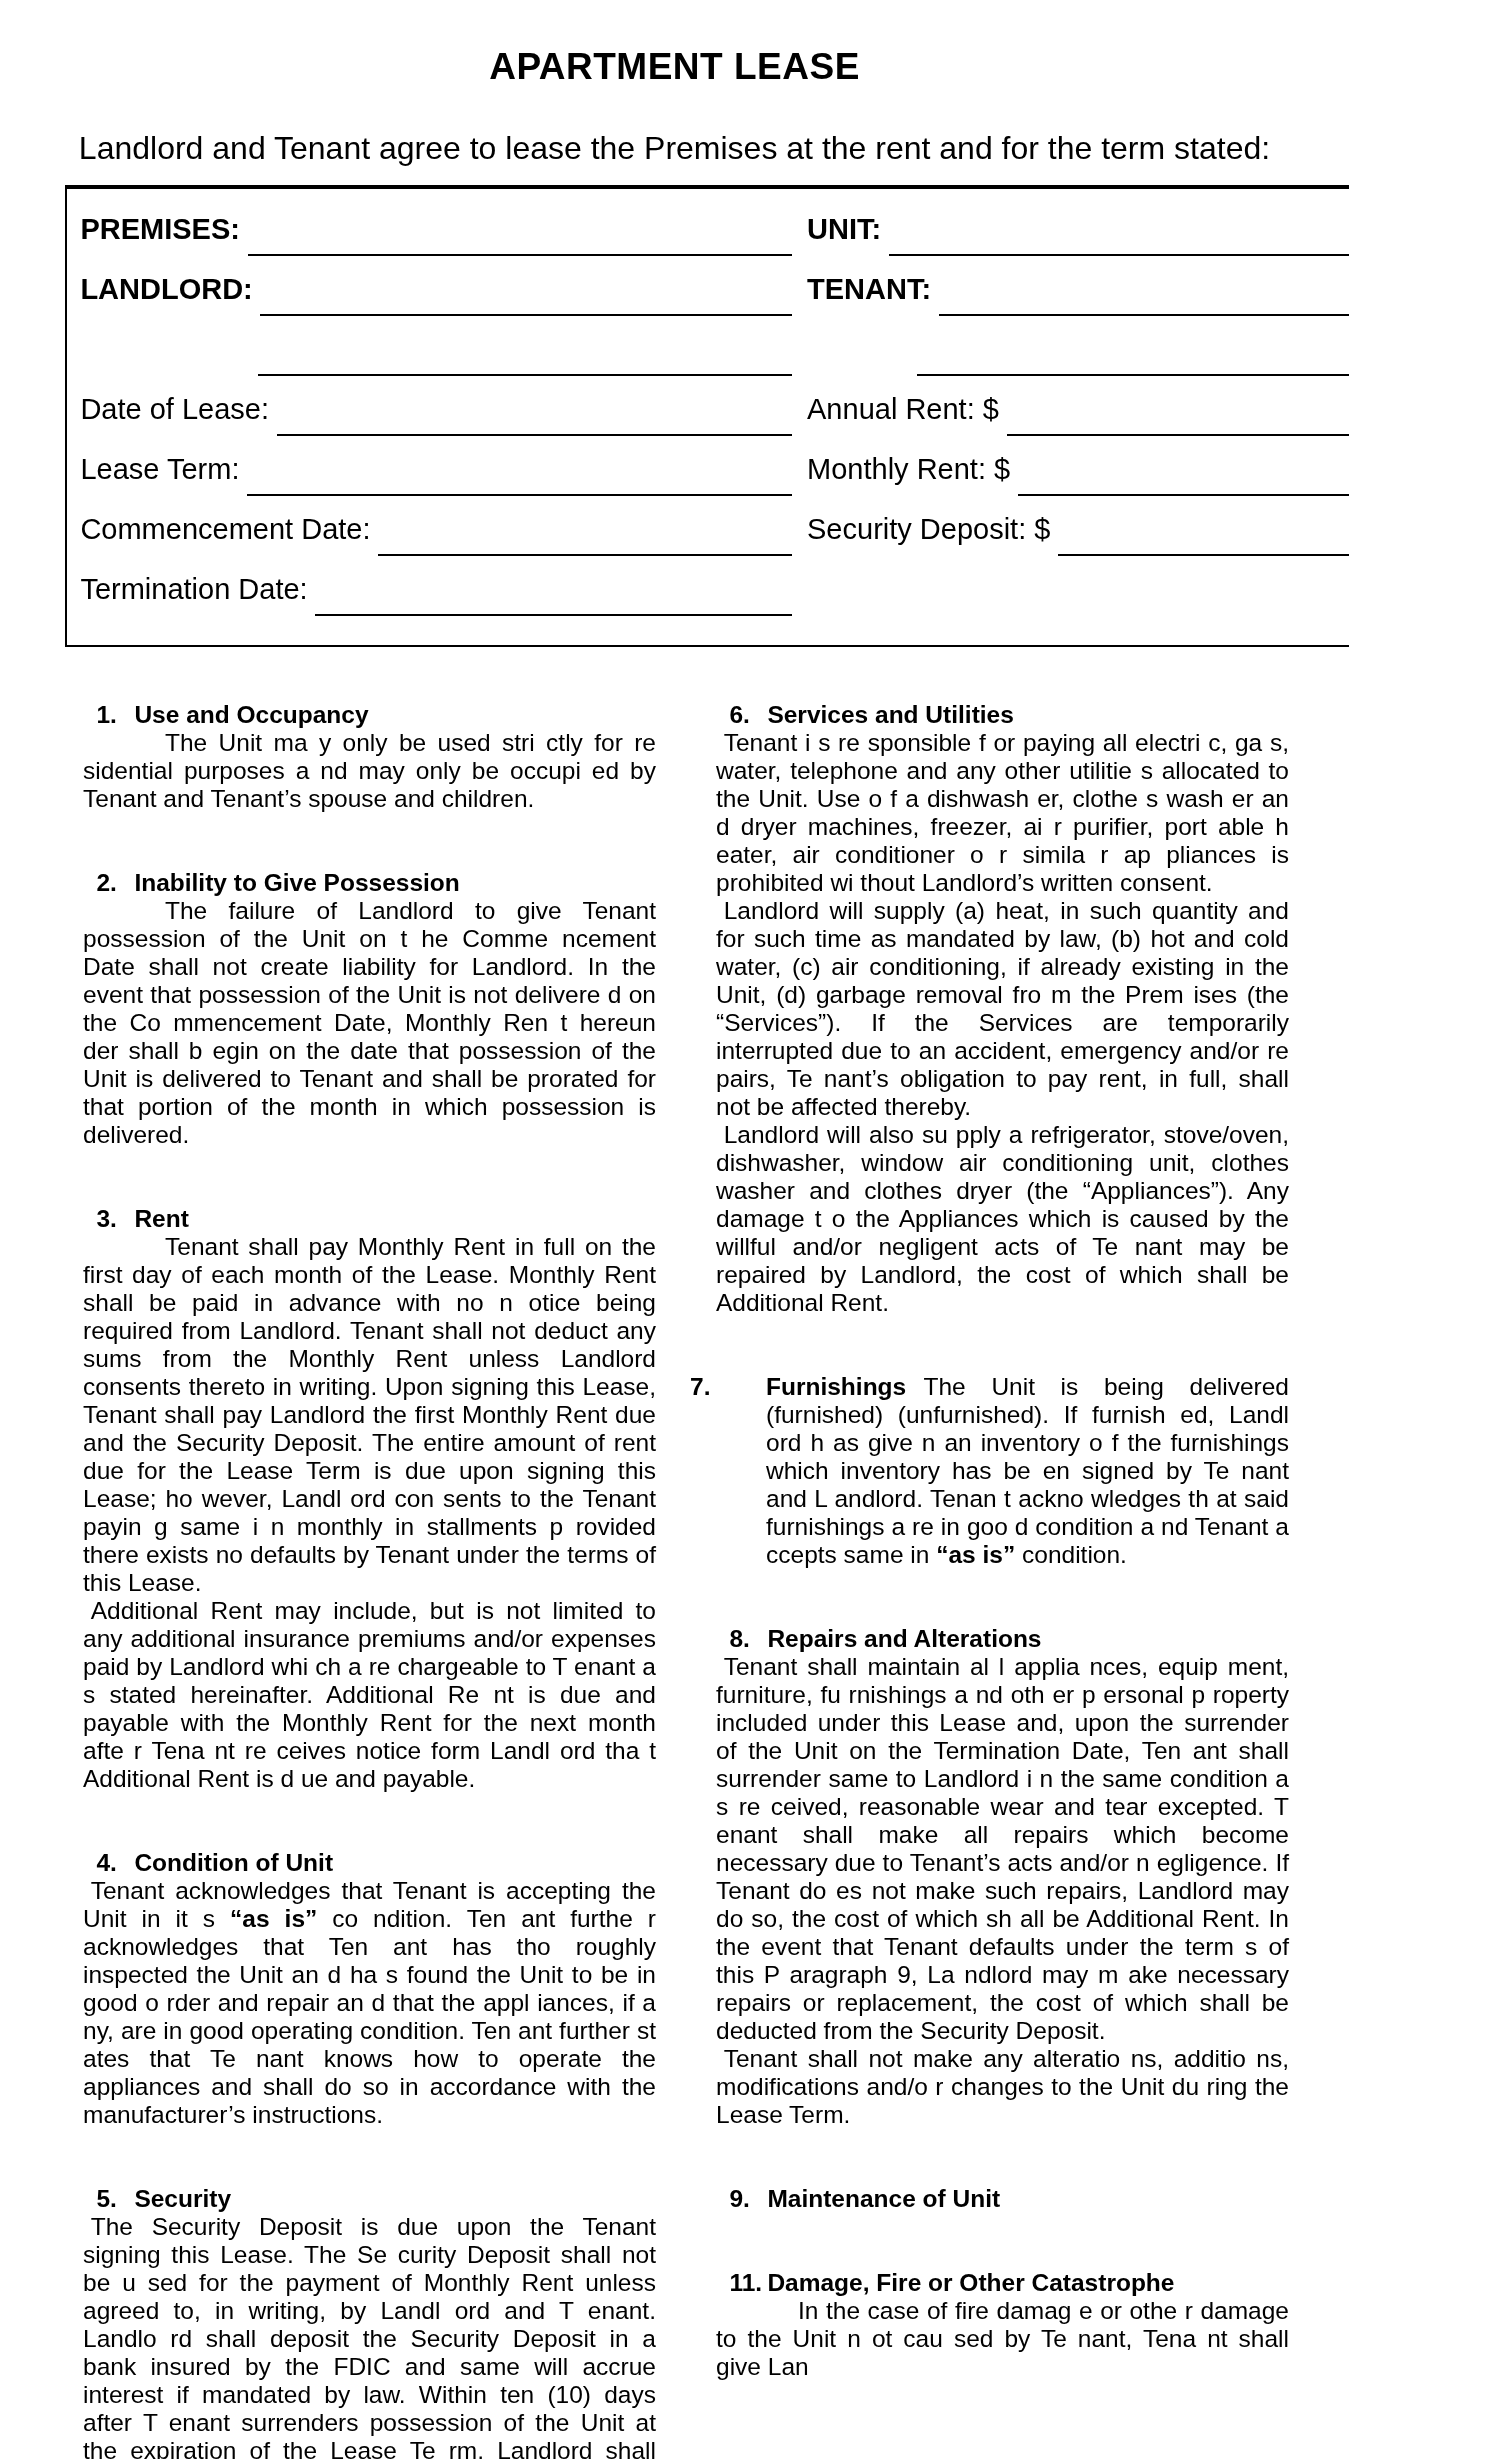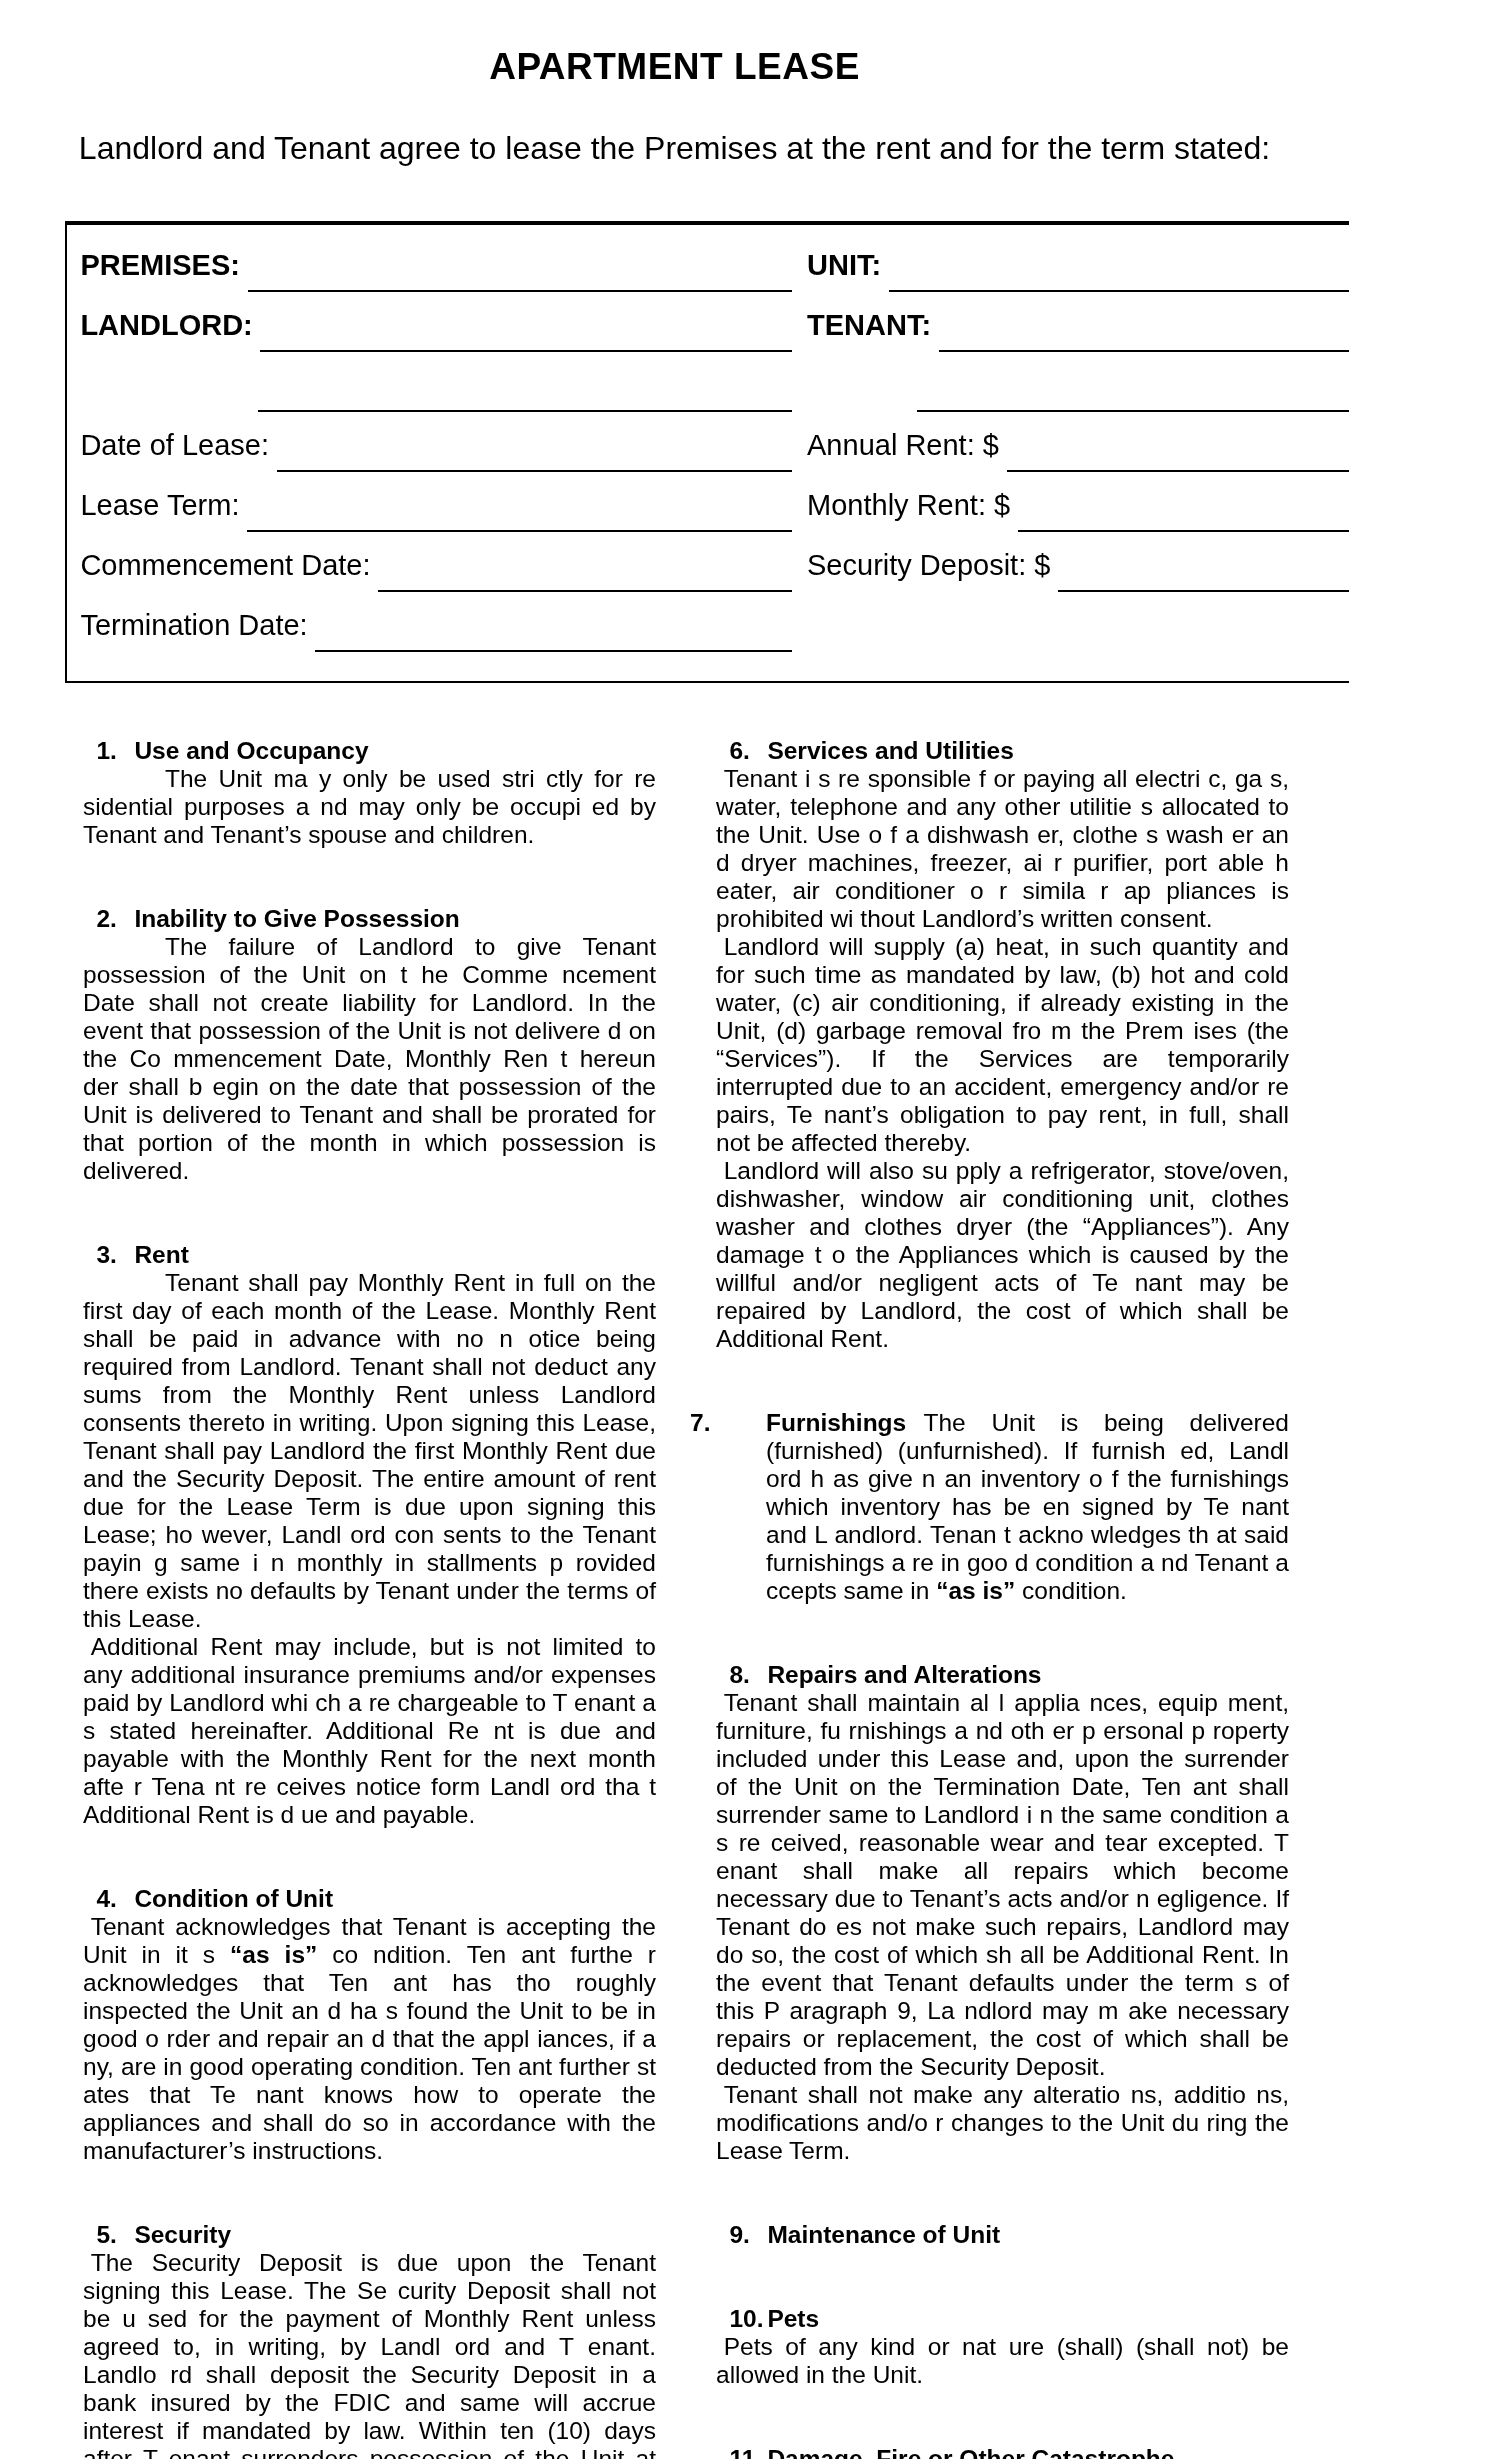--- a/index.html
+++ b/index.html
@@ -11,21 +11,21 @@
   .doc-title{
     margin:0;padding-top:46px;text-align:center;
     font-size:37px;font-weight:bold;letter-spacing:0.5px;line-height:42px;
   }
   .doc-subtitle{
     margin:0;padding-top:44px;text-align:center;
     font-size:32px;line-height:33px;
   }
   .infobox{
     box-sizing:border-box;
-    margin:56px 0 0 65px;width:1391px;
+    margin:20px 0 0 65px;width:1391px;
     border:2.9px solid #000;border-top-width:4.8px;
     padding:21px 15.4px 15.4px 13.4px;
   }
   .box-row{display:grid;grid-template-columns:53.5% 46.5%;height:60px;}
   .box-cell{display:flex;align-items:flex-start;padding-right:15.4px;min-width:0;}
   .box-label{font-size:29px;line-height:38px;white-space:pre;}
   .b{font-weight:bold;}
   .blank-line{flex:1 1 auto;height:44px;border-bottom:2.9px solid #000;margin-left:7.7px;}
   .columns{
     display:grid;grid-template-columns:1fr 1fr;column-gap:60px;
@@ -153,23 +153,19 @@
         </div>
         <div class="section">
           <div class="shead"><span class="num">8.</span><span>Repairs and Alterations</span></div>
           <p class="para sp"> Tenant shall maintain al l applia nces, equip ment, furniture, fu rnishings a nd oth er p ersonal p roperty included under this Lease and, upon the surrender of the Unit on the Termination Date, Ten ant shall surrender same to Landlord i n the same condition a s re ceived, reasonable wear and tear excepted.  T enant shall make all repairs which become necessary due to Tenant’s acts and/or n egligence.  If Tenant do es not make such repairs, Landlord may do so, the cost of which sh all be Additional Rent.  In the event that Tenant defaults under the term s of this P aragraph 9, La ndlord may m ake necessary repairs or replacement, the cost of which shall be deducted from the Security Deposit.</p>
           <p class="para sp"> Tenant shall not make any alteratio ns, additio ns, modifications and/o r changes to the Unit du ring the Lease Term.</p>
         </div>
         <div class="section">
           <div class="shead"><span class="num">9.</span><span>Maintenance of Unit</span></div>
         </div>
         <div class="section">
-          <div class="shead"><span class="num">10.</span><span>Pets</span></div>
-          <p class="para sp"> Pets of any kind or nat ure (shall) (shall not) be allowed in the Unit.</p>
-        </div>
-        <div class="section">
           <div class="shead"><span class="num">11.</span><span>Damage, Fire or Other Catastrophe</span></div>
           <p class="para ind">In the case of fire damag e or othe r damage to the Unit n ot cau sed by Te nant, Tena nt shall give Lan</p>
         </div>
       </div>
   </div>
 </div>
 
 
 </body></html>

